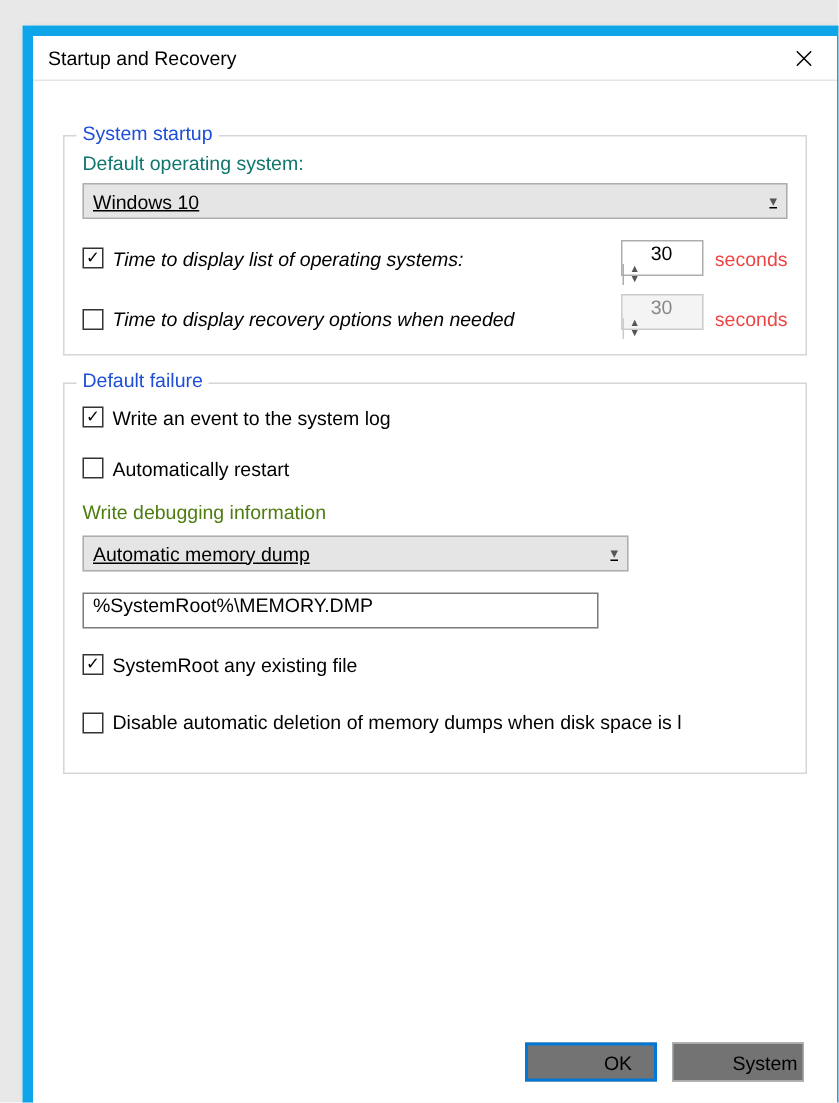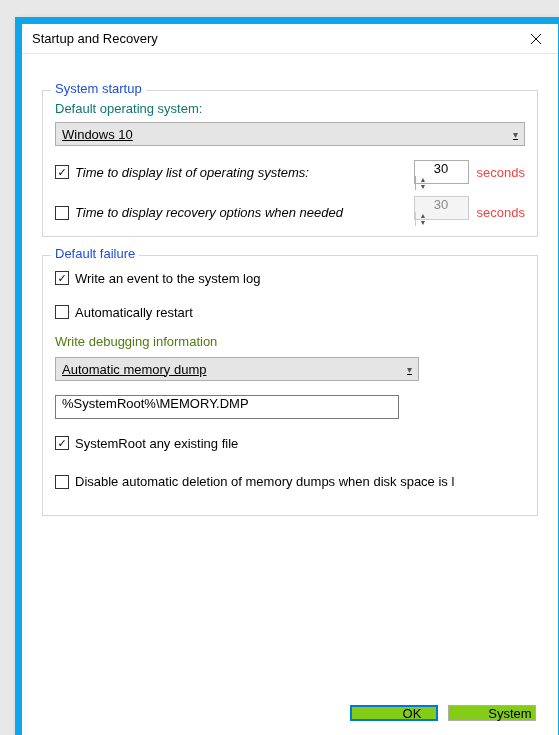--- a/index.html
+++ b/index.html
@@ -62,21 +62,21 @@
     .unit { margin-left: 8px; color: #ef4444; white-space: nowrap; overflow: hidden; max-width: 60px; }
     .text-input {
       width: 344px; height: 24px; border: 1px solid #7a7a7a; padding: 0 6px;
       display: flex; align-items: flex-start; background: #fff; margin-bottom: 12px;
     }
     .sub-label { margin-bottom: 8px; color: #4d7c0f; }
     .button-row {
       position: absolute; bottom: 18px; right: 22px; display: flex; gap: 10px;
     }
     .btn {
-      width: 88px; height: 16px; border: 1px solid #adadad; background: #84cc16;
+      width: 88px; height: 26px; border: 1px solid #adadad; background: #737373;
       display: flex; align-items: center; justify-content: center; cursor: pointer; padding-left: 36px;
     }
     .btn.primary { border: 2px solid #0078d7; }
     .group.failure .row { margin-bottom: 10px; }
   </style>
 </head>
 <body>
 
 <div class="dialog">
   <div class="titlebar">

